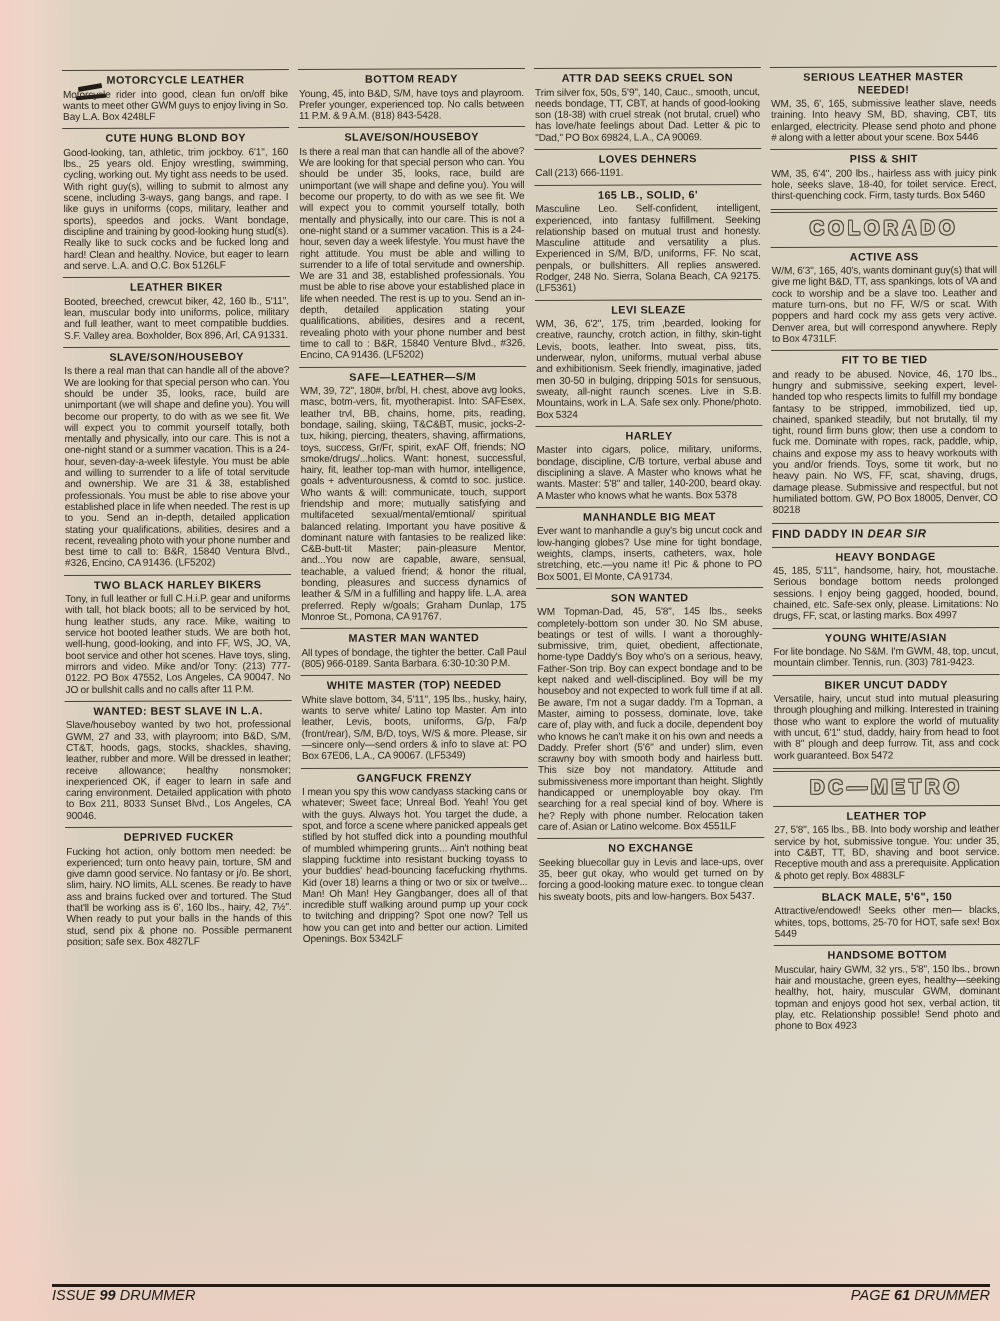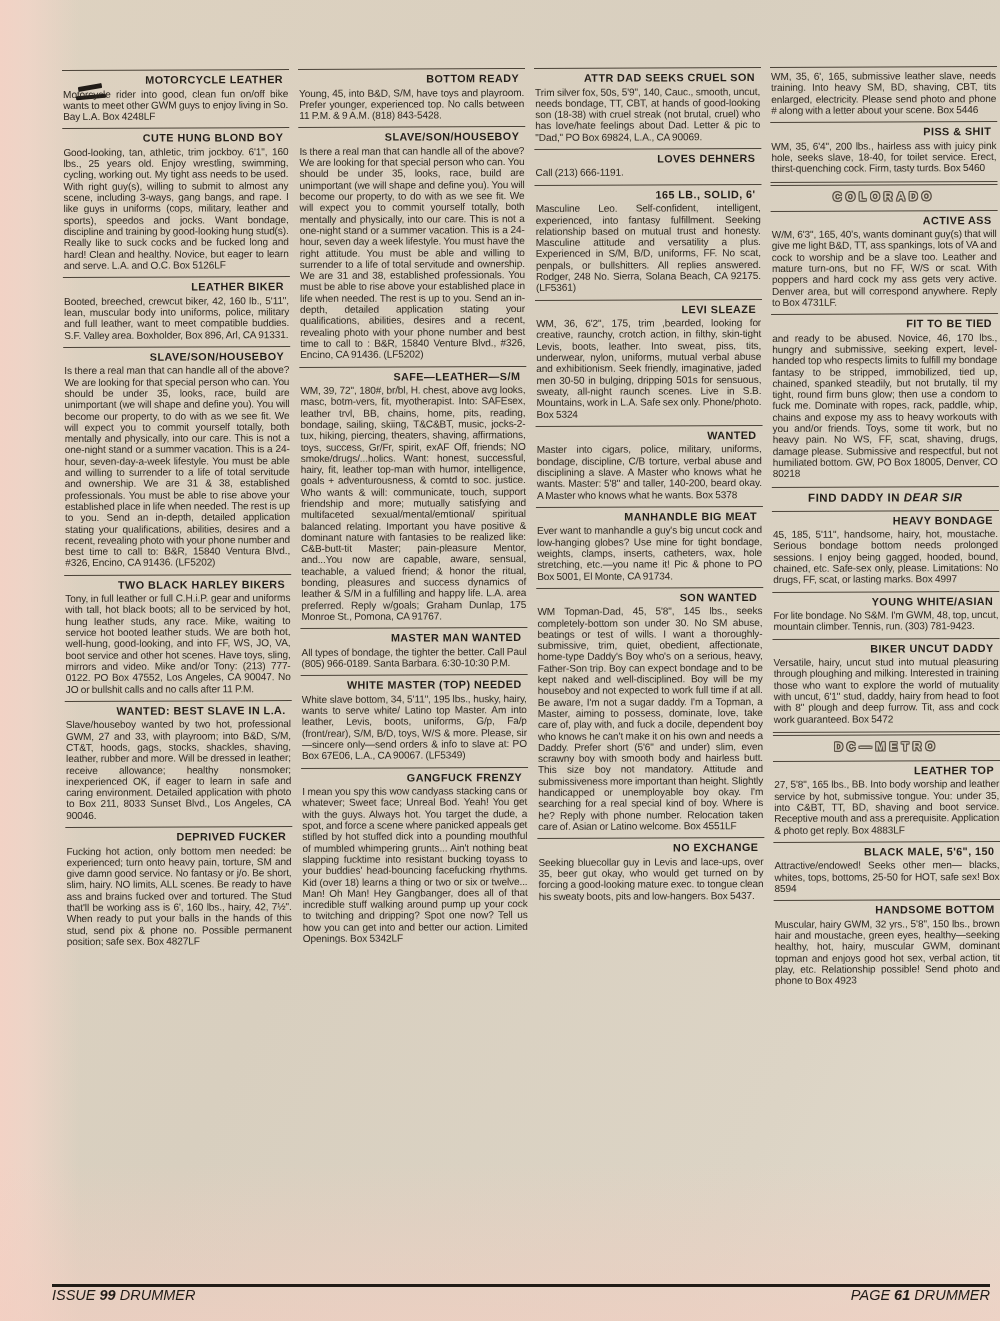--- a/index.html
+++ b/index.html
@@ -21,39 +21,39 @@
   #mark2{left:76px;top:95px;width:30px;height:4px;transform:rotate(-5deg);}
   .columns{
     position:absolute;left:64px;top:64px;
     display:flex;gap:9px;
     transform:rotate(-0.25deg);
   }
   .col{width:227px;flex:none;}
   .ad{border-top:1px solid #4a4237;margin-top:4px;padding-top:2px;}
   .ad-title{
     font-weight:bold;font-size:10.8px;line-height:12.5px;
-    text-align:right;letter-spacing:.45px;color:#241f19;
+    text-align:center;letter-spacing:.45px;color:#241f19;
     padding:1px 6px 1px;
   }
   .ad-body{
     font-size:10.1px;line-height:11.3px;text-align:justify;
     color:#2e2820;letter-spacing:-.12px;word-spacing:-.35px;
     padding:1px 1px 2px;
   }
   .section{border-top:1px solid #4a4237;margin-top:5px;}
   .section-title{
     border-top:1px solid #4a4237;margin-top:2px;padding:4px 0 3px;
-    font-weight:bold;font-size:12px;letter-spacing:4px;text-align:center;
+    font-weight:bold;font-size:20px;letter-spacing:4px;text-align:center;
     color:#d8cfbf;
     text-shadow:1px 0 0 #5a5145,-1px 0 0 #5a5145,0 1px 0 #5a5145,0 -1px 0 #5a5145,
       1px 1px 0 #5a5145,-1px -1px 0 #5a5145,1px -1px 0 #5a5145,-1px 1px 0 #5a5145;
   }
   .banner{
     border-top:1px solid #4a4237;margin-top:5px;padding:4px 0 3px;
-    font-weight:bold;font-size:11.5px;text-align:center;letter-spacing:.5px;color:#241f19;
+    font-weight:bold;font-size:11.5px;letter-spacing:.5px;color:#241f19;
   }
   .banner .it{font-style:italic;}
   .footer{
     position:absolute;left:52px;right:10px;top:1284px;
     border-top:3px solid #211c17;
     display:flex;justify-content:space-between;
     font-style:italic;font-size:14.5px;color:#211c17;
   }
   .footer b{font-weight:bold;}
 </style>
@@ -132,38 +132,39 @@
         </div>
         <div class="ad">
           <div class="ad-title">165 LB., SOLID, 6'</div>
           <div class="ad-body">Masculine Leo. Self-confident, intelligent, experienced, into fantasy fulfillment. Seeking relationship based on mutual trust and honesty. Masculine attitude and versatility a plus. Experienced in S/M, B/D, uniforms, FF. No scat, penpals, or bullshitters. All replies answered. Rodger, 248 No. Sierra, Solana Beach, CA 92175. (LF5361)</div>
         </div>
         <div class="ad">
           <div class="ad-title">LEVI SLEAZE</div>
           <div class="ad-body">WM, 36, 6'2", 175, trim ,bearded, looking for creative, raunchy, crotch action, in filthy, skin-tight Levis, boots, leather. Into sweat, piss, tits, underwear, nylon, uniforms, mutual verbal abuse and exhibitionism. Seek friendly, imaginative, jaded men 30-50 in bulging, dripping 501s for sensuous, sweaty, all-night raunch scenes. Live in S.B. Mountains, work in L.A. Safe sex only. Phone/photo. Box 5324</div>
         </div>
         <div class="ad">
-          <div class="ad-title">WANTED</div>
+          <div class="ad-title">HARLEY</div>
           <div class="ad-body">Master into cigars, police, military, uniforms, bondage, discipline, C/B torture, verbal abuse and disciplining a slave. A Master who knows what he wants. Master: 5'8" and taller, 140-200, beard okay. A Master who knows what he wants. Box 5378</div>
         </div>
         <div class="ad">
           <div class="ad-title">MANHANDLE BIG MEAT</div>
           <div class="ad-body">Ever want to manhandle a guy's big uncut cock and low-hanging globes? Use mine for tight bondage, weights, clamps, inserts, catheters, wax, hole stretching, etc.—you name it! Pic &amp; phone to PO Box 5001, El Monte, CA 91734.</div>
         </div>
         <div class="ad">
           <div class="ad-title">SON WANTED</div>
           <div class="ad-body">WM Topman-Dad, 45, 5'8", 145 lbs., seeks completely-bottom son under 30. No SM abuse, beatings or test of wills. I want a thoroughly-submissive, trim, quiet, obedient, affectionate, home-type Daddy's Boy who's on a serious, heavy, Father-Son trip. Boy can expect bondage and to be kept naked and well-disciplined. Boy will be my houseboy and not expected to work full time if at all. Be aware, I'm not a sugar daddy. I'm a Topman, a Master, aiming to possess, dominate, love, take care of, play with, and fuck a docile, dependent boy who knows he can't make it on his own and needs a Daddy. Prefer short (5'6" and under) slim, even scrawny boy with smooth body and hairless butt. This size boy not mandatory. Attitude and submissiveness more important than height. Slightly handicapped or unemployable boy okay. I'm searching for a real special kind of boy. Where is he? Reply with phone number. Relocation taken care of. Asian or Latino welcome. Box 4551LF</div>
         </div>
         <div class="ad">
           <div class="ad-title">NO EXCHANGE</div>
           <div class="ad-body">Seeking bluecollar guy in Levis and lace-ups, over 35, beer gut okay, who would get turned on by forcing a good-looking mature exec. to tongue clean his sweaty boots, pits and low-hangers. Box 5437.</div>
         </div>
       </div>
       <div class="col">
         <div class="ad">
+          <div class="ad-title">SERIOUS LEATHER MASTER NEEDED!</div>
           <div class="ad-body">WM, 35, 6', 165, submissive leather slave, needs training. Into heavy SM, BD, shaving, CBT, tits enlarged, electricity. Please send photo and phone # along with a letter about your scene. Box 5446</div>
         </div>
         <div class="ad">
           <div class="ad-title">PISS &amp; SHIT</div>
           <div class="ad-body">WM, 35, 6'4", 200 lbs., hairless ass with juicy pink hole, seeks slave, 18-40, for toilet service. Erect, thirst-quenching cock. Firm, tasty turds. Box 5460</div>
         </div>
         <div class="section">
           <div class="section-title">COLORADO</div>
         </div>
         <div class="ad">
@@ -189,21 +190,21 @@
         </div>
         <div class="section">
           <div class="section-title">DC—METRO</div>
         </div>
         <div class="ad">
           <div class="ad-title">LEATHER TOP</div>
           <div class="ad-body">27, 5'8", 165 lbs., BB. Into body worship and leather service by hot, submissive tongue. You: under 35, into C&amp;BT, TT, BD, shaving and boot service. Receptive mouth and ass a prerequisite. Application &amp; photo get reply. Box 4883LF</div>
         </div>
         <div class="ad">
           <div class="ad-title">BLACK MALE, 5'6", 150</div>
-          <div class="ad-body">Attractive/endowed! Seeks other men— blacks, whites, tops, bottoms, 25-50 for HOT, safe sex! Box 8594</div>
+          <div class="ad-body">Attractive/endowed! Seeks other men— blacks, whites, tops, bottoms, 25-70 for HOT, safe sex! Box 5449</div>
         </div>
         <div class="ad">
           <div class="ad-title">HANDSOME BOTTOM</div>
           <div class="ad-body">Muscular, hairy GWM, 32 yrs., 5'8", 150 lbs., brown hair and moustache, green eyes, healthy—seeking healthy, hot, hairy, muscular GWM, dominant topman and enjoys good hot sex, verbal action, tit play, etc. Relationship possible! Send photo and phone to Box 4923</div>
         </div>
       </div>
     </div>
 
   <div class="footer">
     <div><span>ISSUE </span><b>99</b><span> DRUMMER</span></div>

